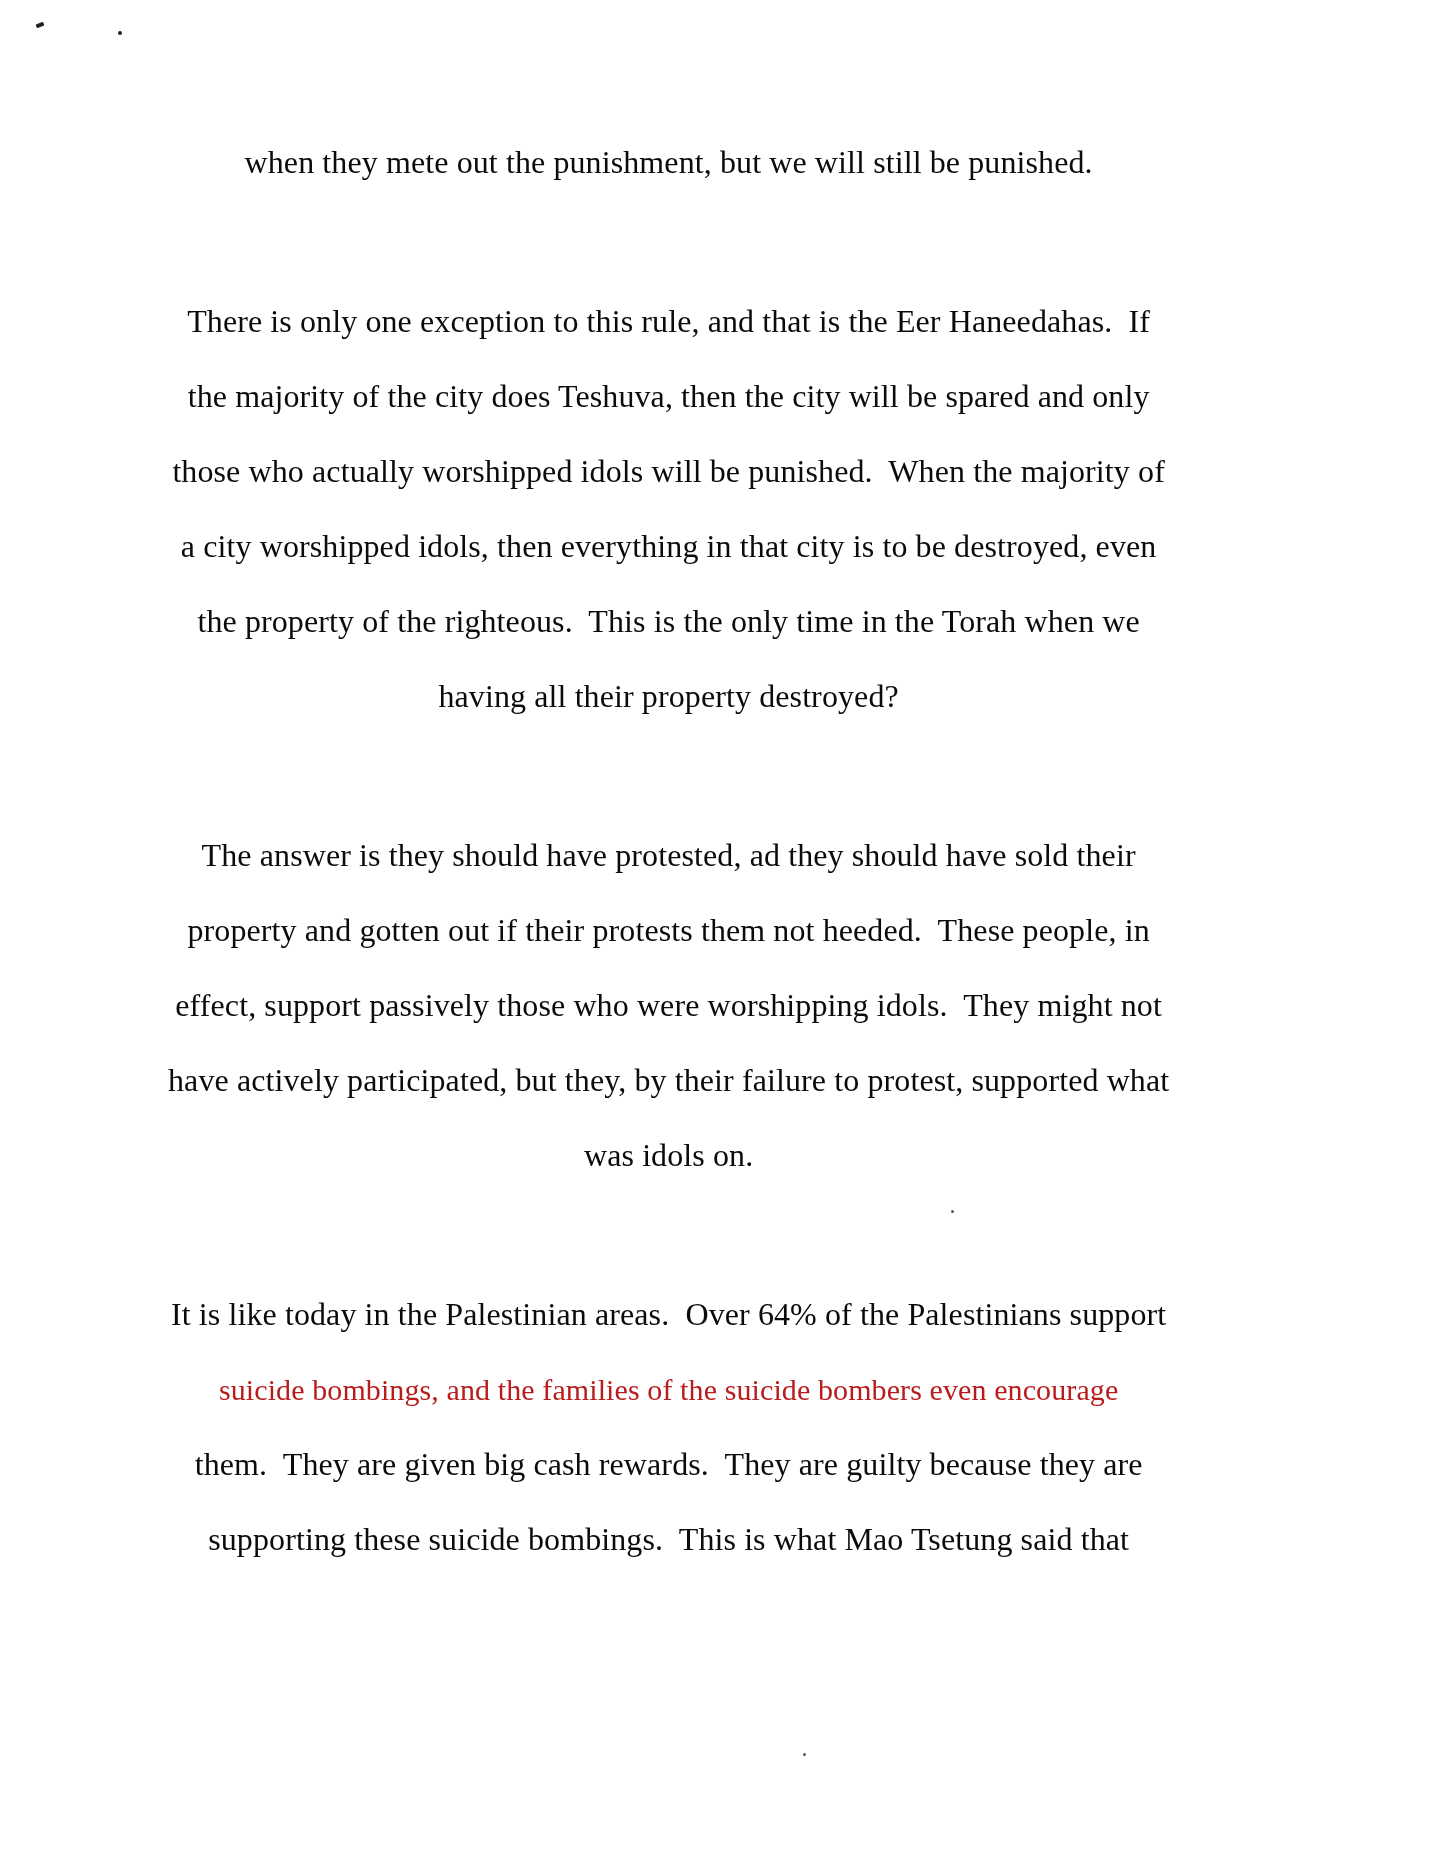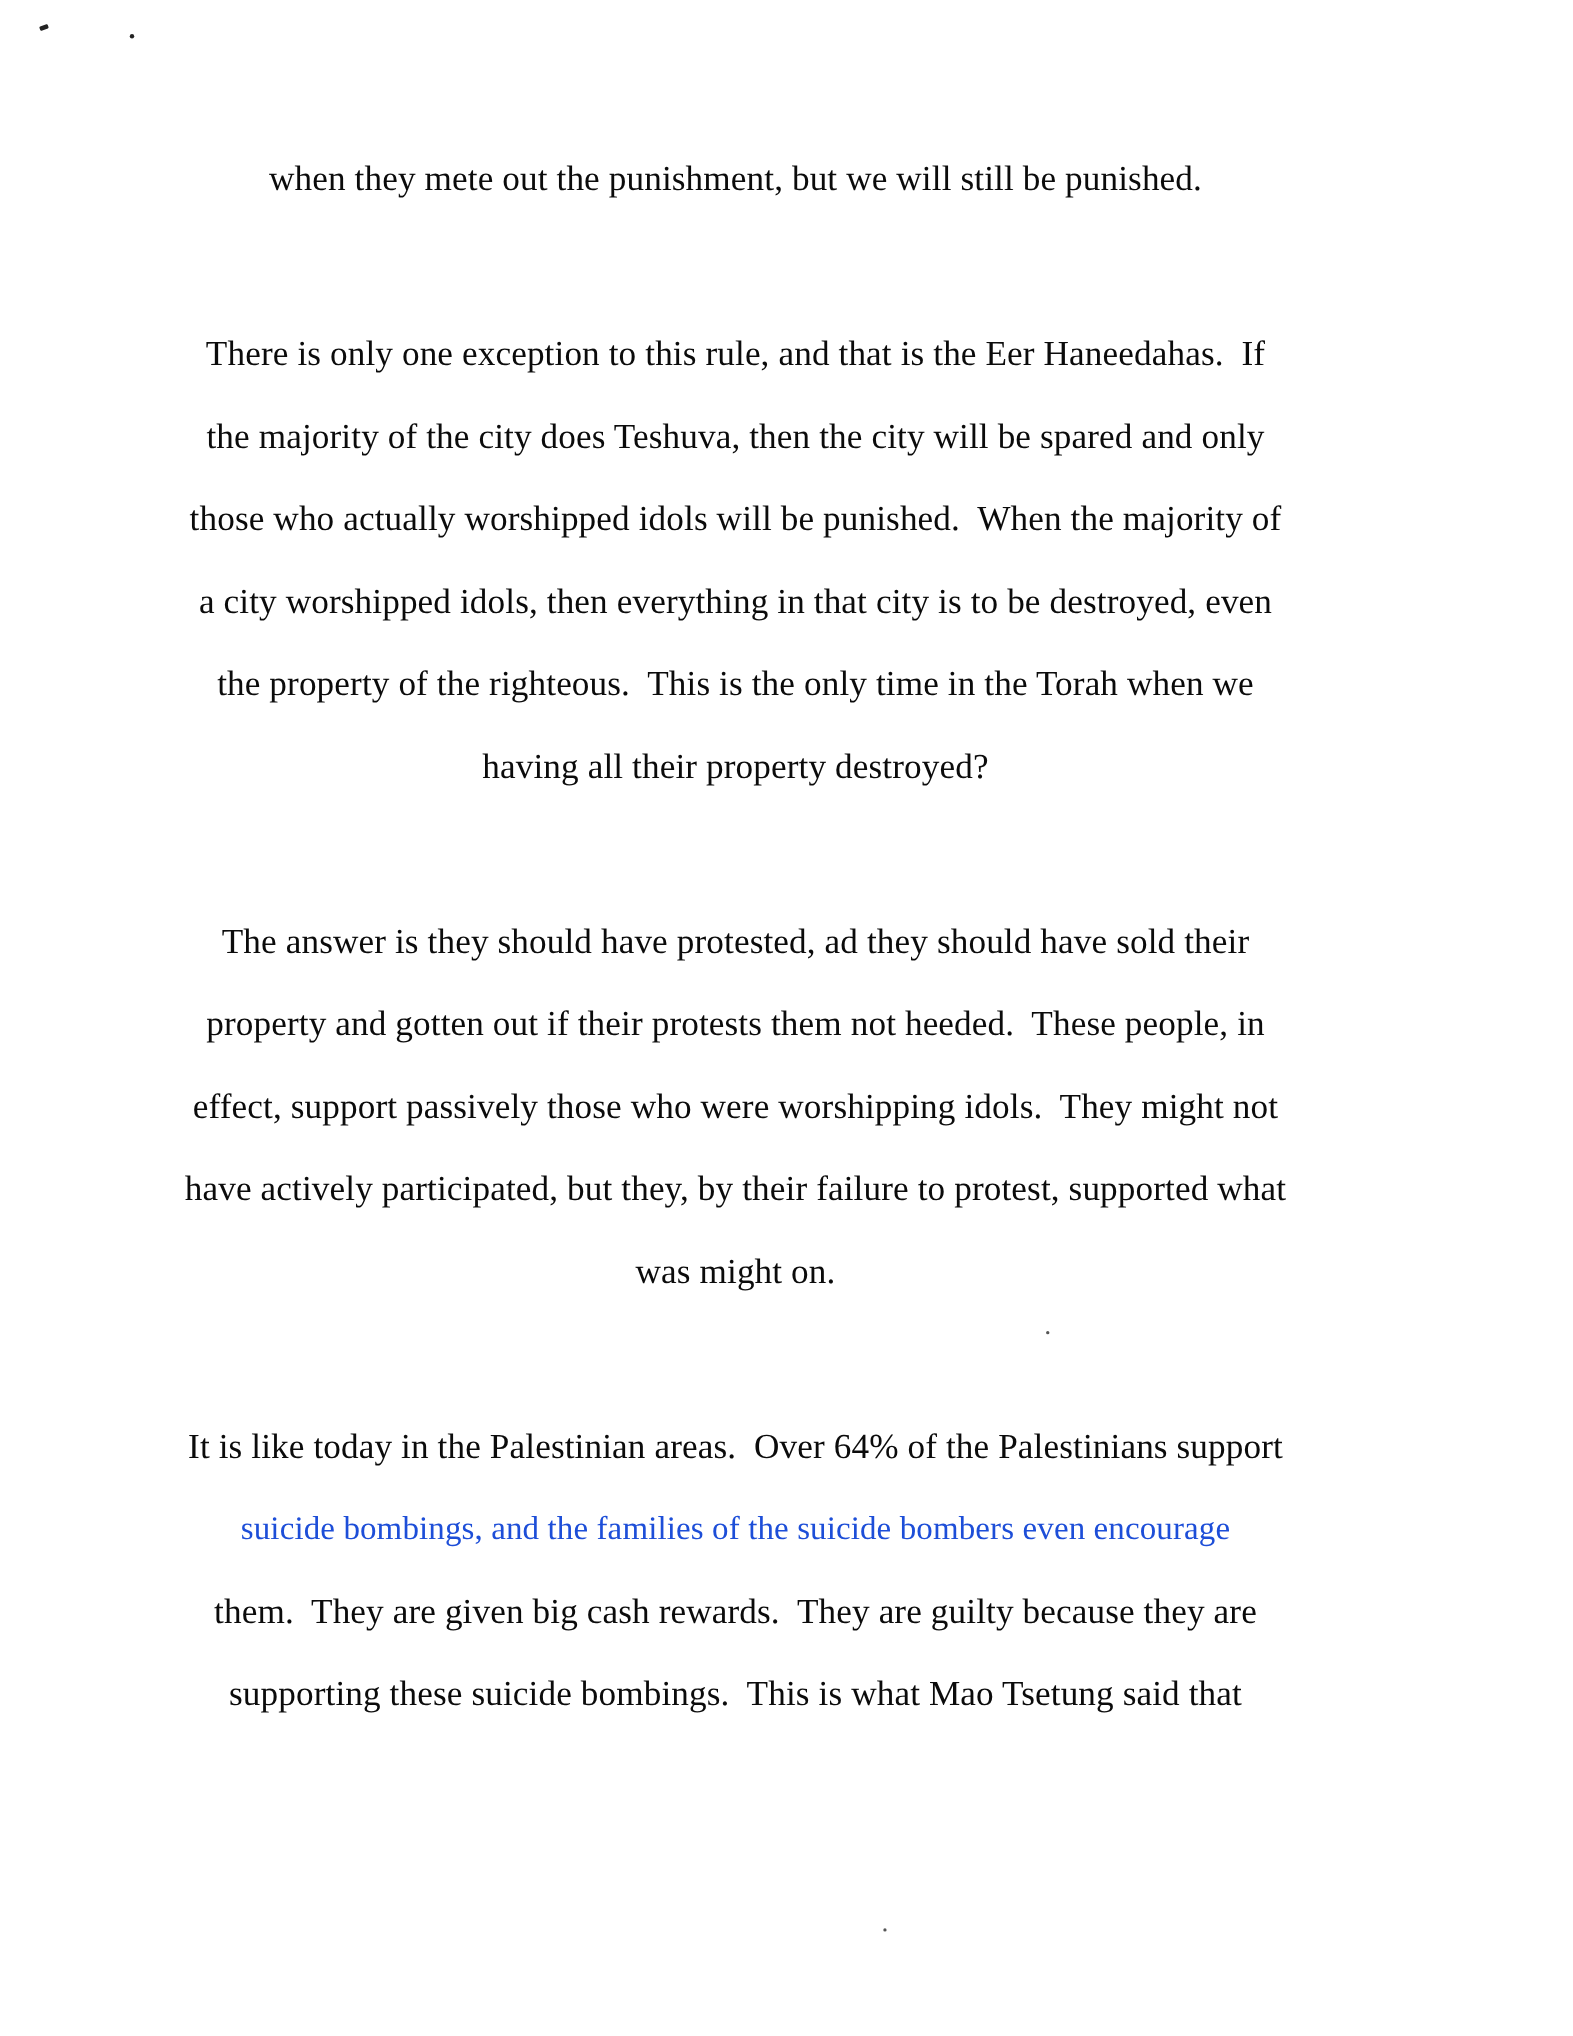--- a/index.html
+++ b/index.html
@@ -32,21 +32,21 @@
     margin: 0 0 84px 0;
   }
   .line {
     white-space: pre;
     height: 75px;
     line-height: 75px;
   }
   
   .para:nth-child(4) .line:nth-child(2) {
     font-size: 30px;
-    color: #1d4ed8;
+    color: #b91c1c;
   }
   .speck {
     position: absolute;
     background: #222222;
     border-radius: 1px;
   }
   .speck-1 { left: 36px;  top: 23px;   width: 8px; height: 4px; transform: rotate(-20deg); }
   .speck-2 { left: 118px; top: 31px;   width: 4px; height: 4px; border-radius: 50%; }
   .speck-3 { left: 951px; top: 1210px; width: 3px; height: 3px; background: #555555; border-radius: 50%; }
   .speck-4 { left: 803px; top: 1753px; width: 3px; height: 3px; background: #555555; border-radius: 50%; }
@@ -74,21 +74,21 @@
       <div class="line">a city worshipped idols, then everything in that city is to be destroyed, even</div>
       <div class="line">the property of the righteous.  This is the only time in the Torah when we</div>
       <div class="line">having all their property destroyed?</div>
     </div>
 
     <div class="para">
       <div class="line">The answer is they should have protested, ad they should have sold their</div>
       <div class="line">property and gotten out if their protests them not heeded.  These people, in</div>
       <div class="line">effect, support passively those who were worshipping idols.  They might not</div>
       <div class="line">have actively participated, but they, by their failure to protest, supported what</div>
-      <div class="line">was might on.</div>
+      <div class="line">was idols on.</div>
     </div>
 
     <div class="para">
       <div class="line">It is like today in the Palestinian areas.  Over 64% of the Palestinians support</div>
       <div class="line">suicide bombings, and the families of the suicide bombers even encourage</div>
       <div class="line">them.  They are given big cash rewards.  They are guilty because they are</div>
       <div class="line">supporting these suicide bombings.  This is what Mao Tsetung said that</div>
     </div>
 
   </div>

